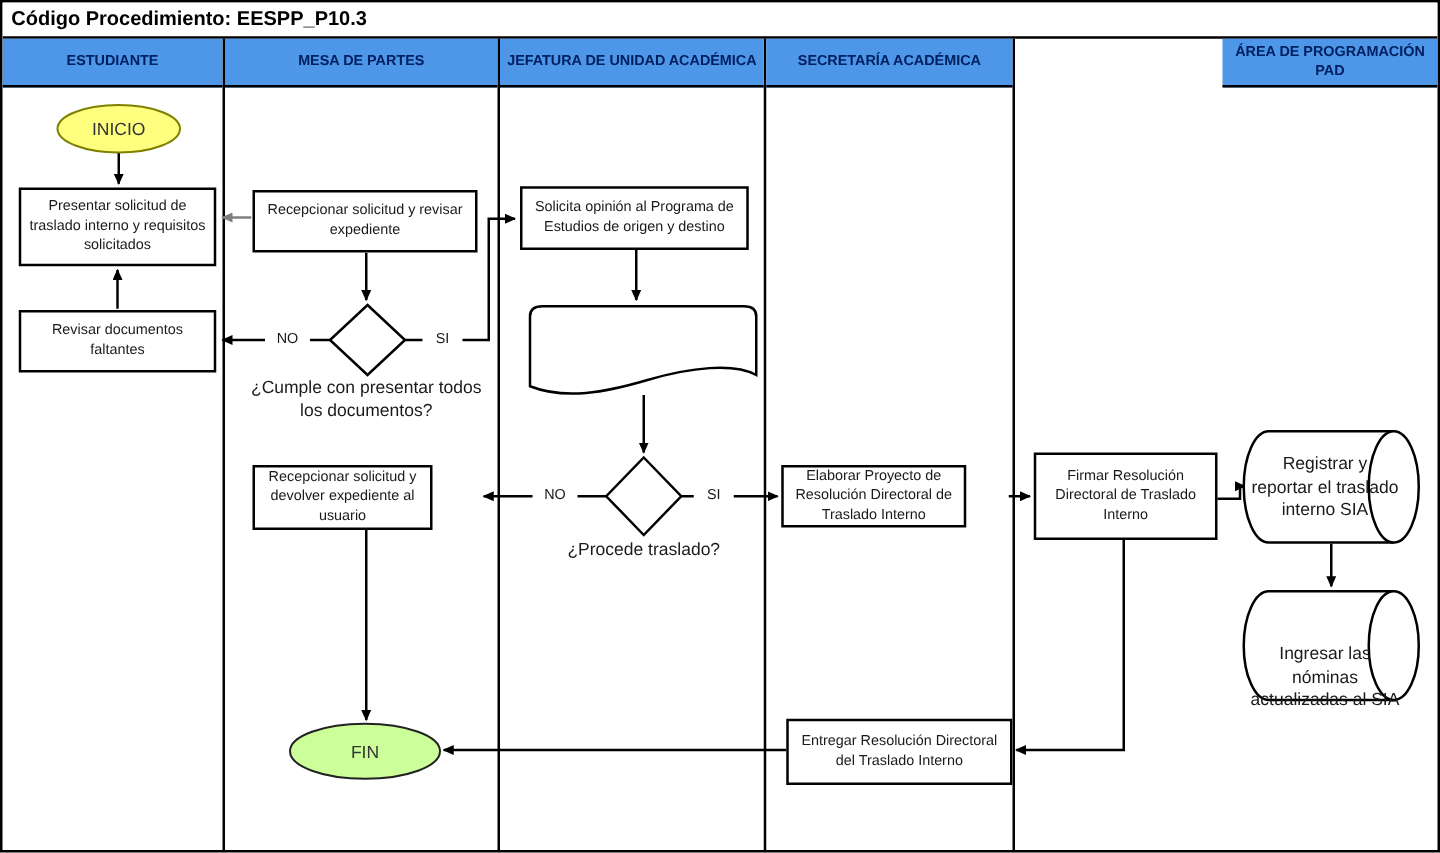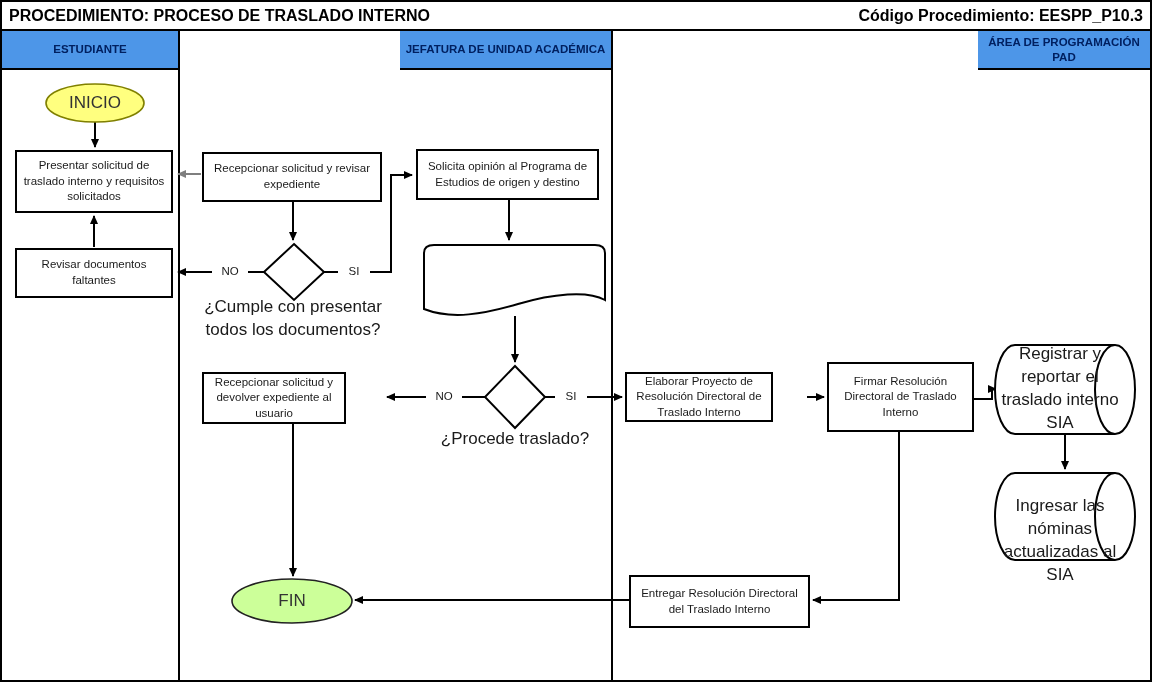--- a/index.html
+++ b/index.html
@@ -24,38 +24,43 @@
     font-size:11.5px;font-weight:bold;color:var(--lane-header-text);line-height:1.25;padding:0 4px}
   svg.flow{position:absolute;left:0;top:0;width:1148px;height:678px;pointer-events:none}
   .shape{fill:#fff;stroke:var(--line);stroke-width:2}
   .conn{fill:none;stroke:var(--line);stroke-width:2}
   .conn.gray{stroke:var(--gray-line)}
   .start-ellipse{fill:var(--start-fill);stroke:var(--start-stroke);stroke-width:1.6}
   .end-ellipse{fill:var(--end-fill);stroke:#222;stroke-width:1.6}
   .node{position:absolute;background:#fff;border:2px solid #000;display:flex;align-items:center;
     justify-content:center;text-align:center;font-size:11.5px;color:#1a1a1a;line-height:1.35;padding:5px 4px}
   .floating{position:absolute;display:flex;align-items:center;justify-content:center;text-align:center;
-    font-size:17px;color:#1a1a1a;line-height:1.35;background:transparent}
+    font-size:14px;color:#1a1a1a;line-height:1.35;background:transparent}
   .branch{background:#fff;padding:0 2px;font-size:11.5px;color:#1a1a1a}
 </style>
 </head>
 <body>
 
 <div class="stage">
 
   <div class="title-row">
-    <span>PROCEDIMIENTO: PROCESO DE TRASLADO INTERNO</span>
     <span>Código Procedimiento: EESPP_P10.3</span>
   </div>
 
   <div class="lane" style="left:0;width:178px">
     <div class="lane-header">ESTUDIANTE</div>
   </div>
+  <div class="lane" style="left:178px;width:220px">
+    <div class="lane-header">MESA DE PARTES</div>
+  </div>
   <div class="lane" style="left:398px;width:213px">
     <div class="lane-header">JEFATURA DE UNIDAD ACADÉMICA</div>
+  </div>
+  <div class="lane" style="left:611px;width:199px">
+    <div class="lane-header">SECRETARÍA ACADÉMICA</div>
   </div>
   <div class="lane last" style="left:976px;width:172px">
     <div class="lane-header">ÁREA DE PROGRAMACIÓN PAD</div>
   </div>
 
   <svg class="flow" viewBox="0 0 1148 678">
     <defs>
       <marker id="ah" markerUnits="userSpaceOnUse" markerWidth="9" markerHeight="8" refX="8" refY="4" orient="auto">
         <path d="M0,0 L9,4 L0,8 Z" fill="#000"></path>
       </marker>

